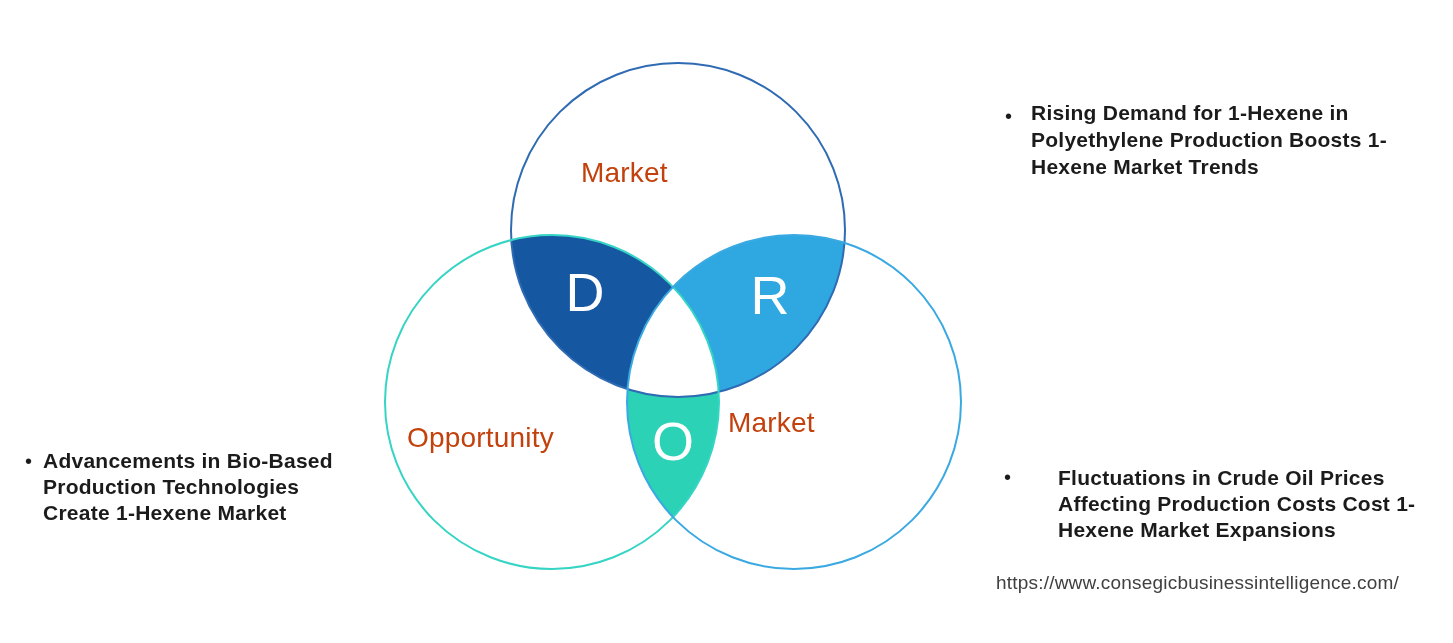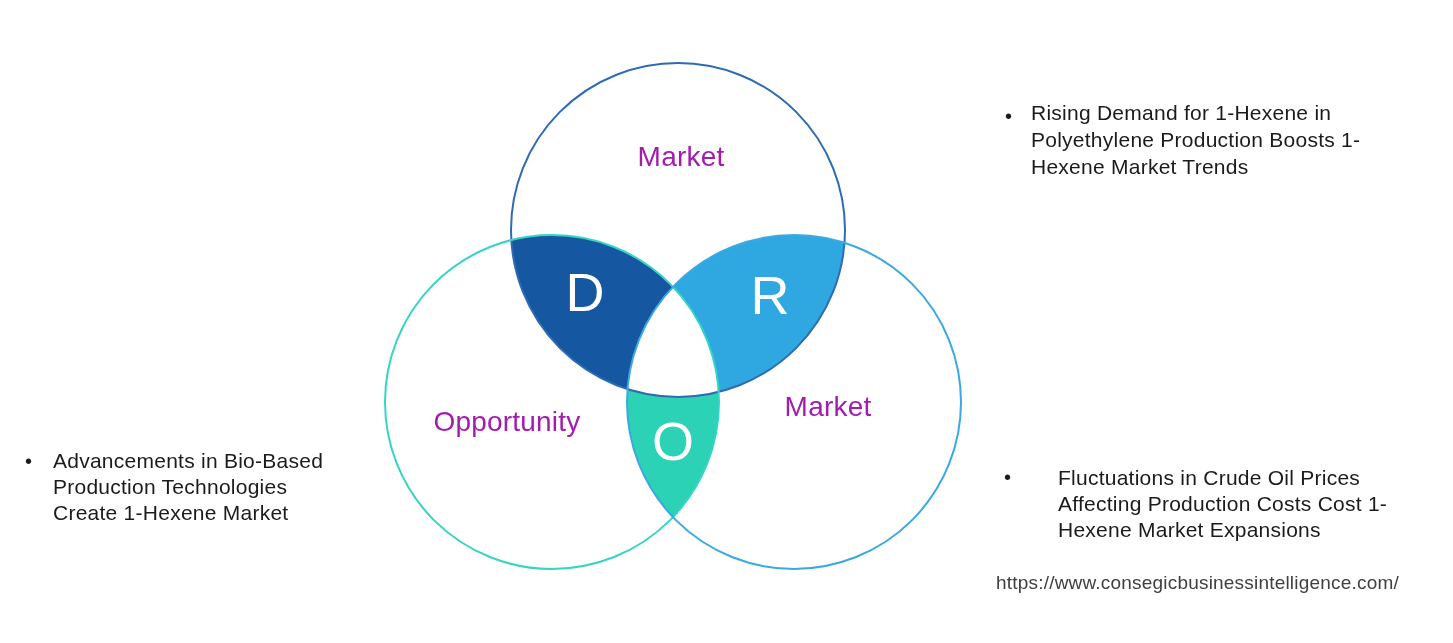--- a/index.html
+++ b/index.html
@@ -25,35 +25,35 @@
     top: 0;
   }
   .venn-letter {
     font-family: "Liberation Sans", sans-serif;
     font-size: 54px;
     font-weight: 400;
   }
   .circle-label {
     position: absolute;
     width: 200px;
-    text-align: center;
-    color: #a21caf;
+    color: #c2410c;
     font-size: 28px;
     font-weight: 400;
     letter-spacing: 0.2px;
+    margin-top: 16px;
   }
   .circle-label .lbl-line {
     display: block;
     white-space: nowrap;
   }
   .note {
     position: absolute;
     color: #1b1b1b;
     font-size: 21px;
-    font-weight: 400;
+    font-weight: 700;
     letter-spacing: 0.25px;
   }
   .note .note-line {
     display: block;
     white-space: nowrap;
   }
   .note-lh27 .note-line { line-height: 27px; }
   .note-lh26 .note-line { line-height: 26px; }
   .bullet-dot {
     position: absolute;
@@ -126,21 +126,21 @@
   </div>
 
   <span class="bullet-dot" style="left:1005px; top:106px;">•</span>
   <div class="note note-lh27" style="left:1031px; top:99px;">
     <span class="note-line">Rising Demand for 1-Hexene in</span>
     <span class="note-line">Polyethylene Production Boosts 1-</span>
     <span class="note-line">Hexene Market Trends</span>
   </div>
 
   <span class="bullet-dot" style="left:25px; top:451px;">•</span>
-  <div class="note note-lh26" style="left:53px; top:448px;">
+  <div class="note note-lh26" style="left:43px; top:448px;">
     <span class="note-line">Advancements in Bio-Based</span>
     <span class="note-line">Production Technologies</span>
     <span class="note-line">Create 1-Hexene Market</span>
   </div>
 
   <span class="bullet-dot" style="left:1004px; top:467px;">•</span>
   <div class="note note-lh26" style="left:1027px; top:465px;margin-left:31px;">
     <span class="note-line">Fluctuations in Crude Oil Prices</span>
     <span class="note-line">Affecting Production Costs Cost 1-</span>
     <span class="note-line">Hexene Market Expansions</span>

